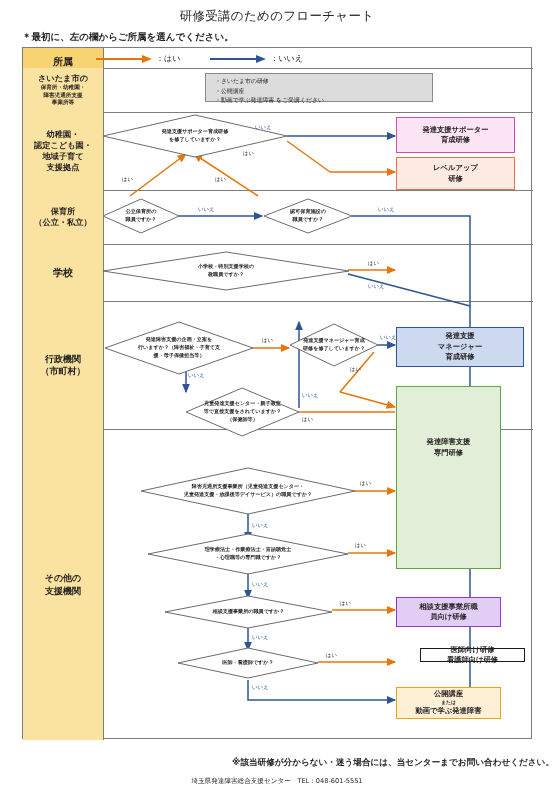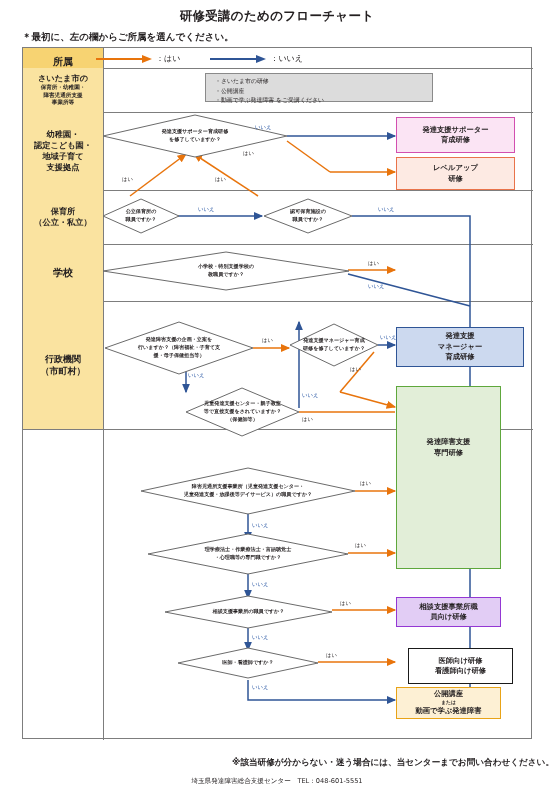--- a/index.html
+++ b/index.html
@@ -10,21 +10,21 @@
     font-family: "DejaVu Sans", "Liberation Sans", sans-serif;
     color: #231f20;
     position: relative;
     overflow: hidden;
   }
   #page { position:relative; width:554px; height:800px; }
 
   
   .title {
     position:absolute; left:0; top:8px; width:554px;
-    text-align:center; font-size:12.5px; font-weight:bold;
+    text-align:center; font-size:12.5px; font-weight:normal;
     letter-spacing:0.3px;
   }
   .subtitle {
     position:absolute; left:22px; top:31px;
     font-size:9.5px; font-weight:bold;
   }
 
   
   .table {
     position:absolute; left:22px; top:47px;
@@ -152,20 +152,26 @@
       <div class="big" style="font-size:10px">学校</div>
     </div>
 
     <div class="cat" style="top:253px;height:128px">
       <div class="big" style="font-size:9px">
         <div>行政機関</div>
         <div>（市町村）</div>
       </div>
     </div>
 
+    <div class="cat" style="top:381px;height:311px">
+      <div class="big" style="font-size:9px">
+        <div>その他の</div>
+        <div>支援機関</div>
+      </div>
+    </div>
   </div>
 
   <div class="legend">
     <svg width="56" height="10">
       <line x1="0" y1="5" x2="46" y2="5" stroke="#e8740c" stroke-width="1.8"></line>
       <polygon points="46,1 56,5 46,9" fill="#e8740c"></polygon>
     </svg>
     <span class="lbl">：はい</span>
     <span style="width:22px"></span>
     <svg width="56" height="10">
@@ -371,21 +377,21 @@
       <div>発達障害支援</div>
       <div>専門研修</div>
     </div>
   </div>
 
   <div class="box box-soudan" style="left:396px;top:597px;width:105px;height:30px">
     <div>相談支援事業所職</div>
     <div>員向け研修</div>
   </div>
 
-  <div class="box box-ishi" style="left:408px;top:648px;width:105px;height:36px">
+  <div class="box box-ishi" style="left:420px;top:648px;width:105px;height:14px">
     <div>医師向け研修</div>
     <div>看護師向け研修</div>
   </div>
 
   <div class="box box-kouza" style="left:396px;top:687px;width:105px;height:32px">
     <div>公開講座</div>
     <div class="tiny">または</div>
     <div>動画で学ぶ発達障害</div>
   </div>
 

